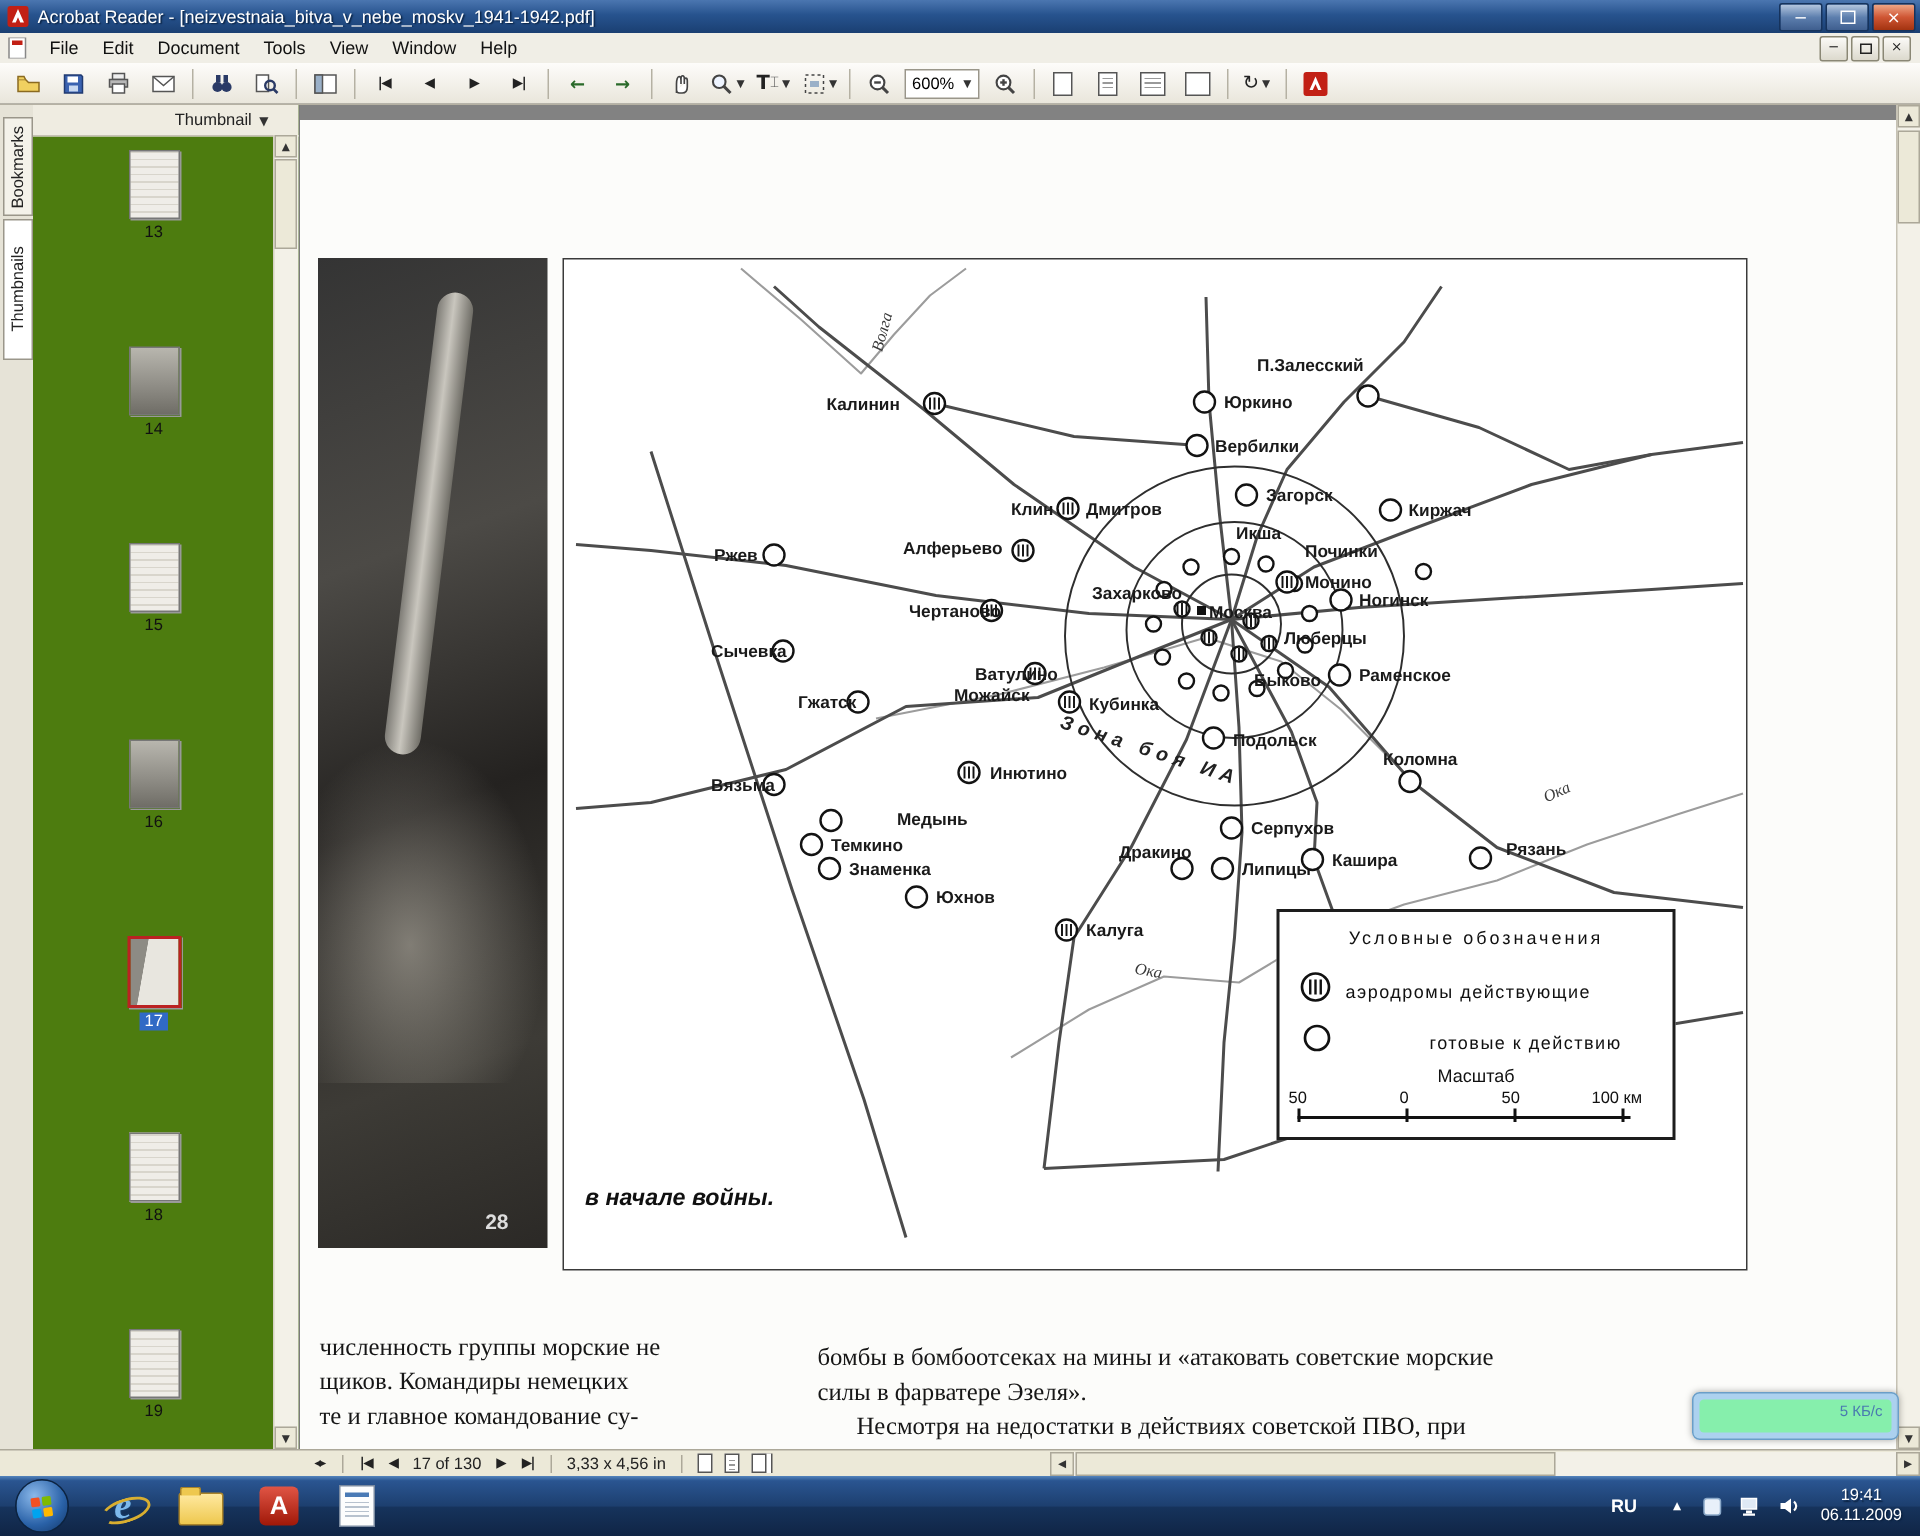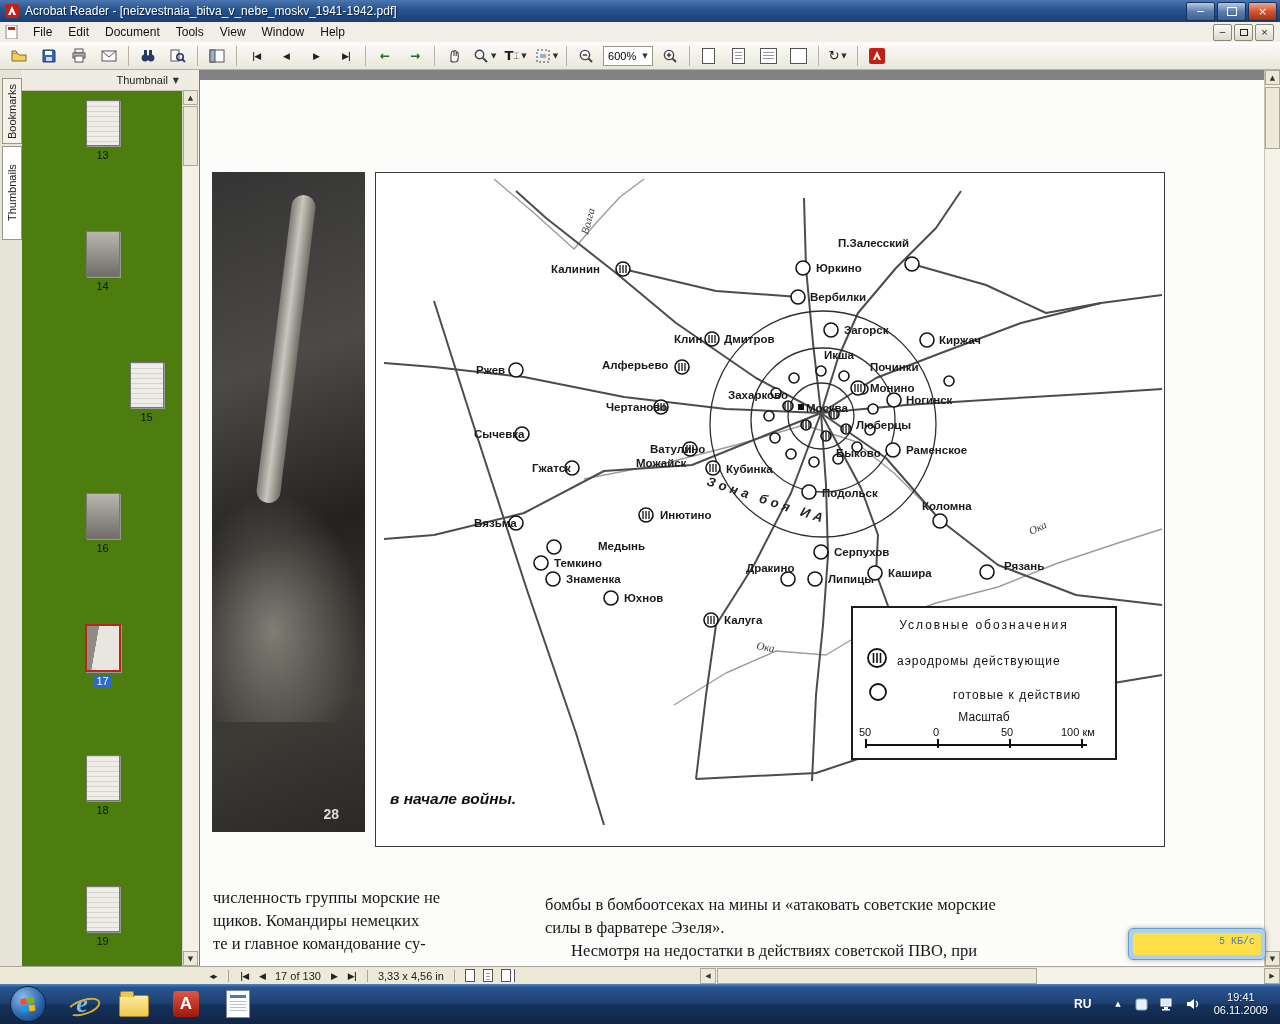--- a/index.html
+++ b/index.html
@@ -58,21 +58,21 @@
   #tab-thumbnails{top:76px;height:92px;background:#fff;}
 
   
   .thumbpanel{position:absolute;left:22px;top:70px;width:178px;height:896px;background:#4d7c0f;
     border-right:1px solid #7a7a7a;box-sizing:border-box;}
   .panel-header{height:20px;background:#efece1;border-bottom:1px solid #c6c2b4;
     display:flex;align-items:center;justify-content:flex-end;padding-right:20px;font-size:11px;color:#222;}
   .panel-header .dd{margin-left:5px;font-size:8px;}
   .thumb-list{position:absolute;left:0;top:20px;width:161px;bottom:0;overflow:hidden;}
   .thumb{position:absolute;left:0;width:161px;text-align:center;}
-  .thumb:nth-child(1){top:10px;} .thumb:nth-child(2){top:141px;} .thumb:nth-child(3){top:272px;margin-left:44px;}
+  .thumb:nth-child(1){top:10px;} .thumb:nth-child(2){top:141px;} .thumb:nth-child(3){top:272px;}
   .thumb:nth-child(4){top:403px;} .thumb:nth-child(5){top:534px;} .thumb:nth-child(6){top:665px;}
   .thumb:nth-child(7){top:796px;}
   .thumb-img{width:32px;height:44px;margin:0 auto;border:1px solid #777;box-shadow:1px 1px 0 #999;
     background:#efede8 repeating-linear-gradient(#d8d5cc 0 1px,transparent 1px 5px);}
   .thumb:nth-child(2) .thumb-img,.thumb:nth-child(4) .thumb-img{
     background:linear-gradient(#b8b6ae,#8d8b84 60%,#6f6d66);}
   .thumb.selected .thumb-img{border:2px solid #b22;width:32px;height:44px;
     background:linear-gradient(100deg,#8d8b84 30%,#e8e6df 31%);}
   .thumb-num{font-size:11px;margin-top:3px;display:inline-block;padding:0 3px;color:#111;}
   .thumb.selected .thumb-num{background:#316ac5;color:#fff;}
@@ -171,22 +171,22 @@
     background:repeating-linear-gradient(#b8c2ce 0 1px,transparent 1px 3px);}
   .tray{margin-left:auto;display:flex;align-items:center;color:#fff;}
   .tray-lang{font-size:12px;font-weight:bold;margin-right:24px;}
   .tray-caret{font-size:7px;margin-right:8px;font-family:"DejaVu Sans",sans-serif;}
   .tray-ic{margin:0 5px;display:flex;align-items:center;}
   .tray-clock{text-align:center;font-size:11px;line-height:13px;margin:0 12px 0 8px;text-shadow:1px 1px 1px #09203f;}
 
   
   .netpopup{position:absolute;left:1128px;top:928px;width:136px;height:30px;border-radius:5px;
     background:rgba(165,205,238,0.92);border:1px solid #6a9ec8;box-shadow:0 0 5px rgba(0,0,0,0.35);}
-  .netpopup-inner{position:absolute;left:4px;top:4px;right:4px;bottom:4px;background:#fde047;border-radius:3px;
-    font-size:10px;color:#4a7ab0;text-align:right;padding:3px 6px 0 0;box-sizing:border-box;font-family:Liberation Mono, monospace;}
+  .netpopup-inner{position:absolute;left:4px;top:4px;right:4px;bottom:4px;background:#86efac;border-radius:3px;
+    font-size:10px;color:#4a7ab0;text-align:right;padding:3px 6px 0 0;box-sizing:border-box;}
 </style>
 </head>
 <body>
 
 <div class="titlebar">
   <div class="app-icon">
     <svg width="16" height="16">
         <rect x="1" y="1" width="14" height="14" rx="2" fill="#c22015"></rect>
         <path d="M4 12 L8 3 L12 12 L9.5 12 L8 8.5 L6.5 12 Z" fill="#fff"></path>
       </svg>

